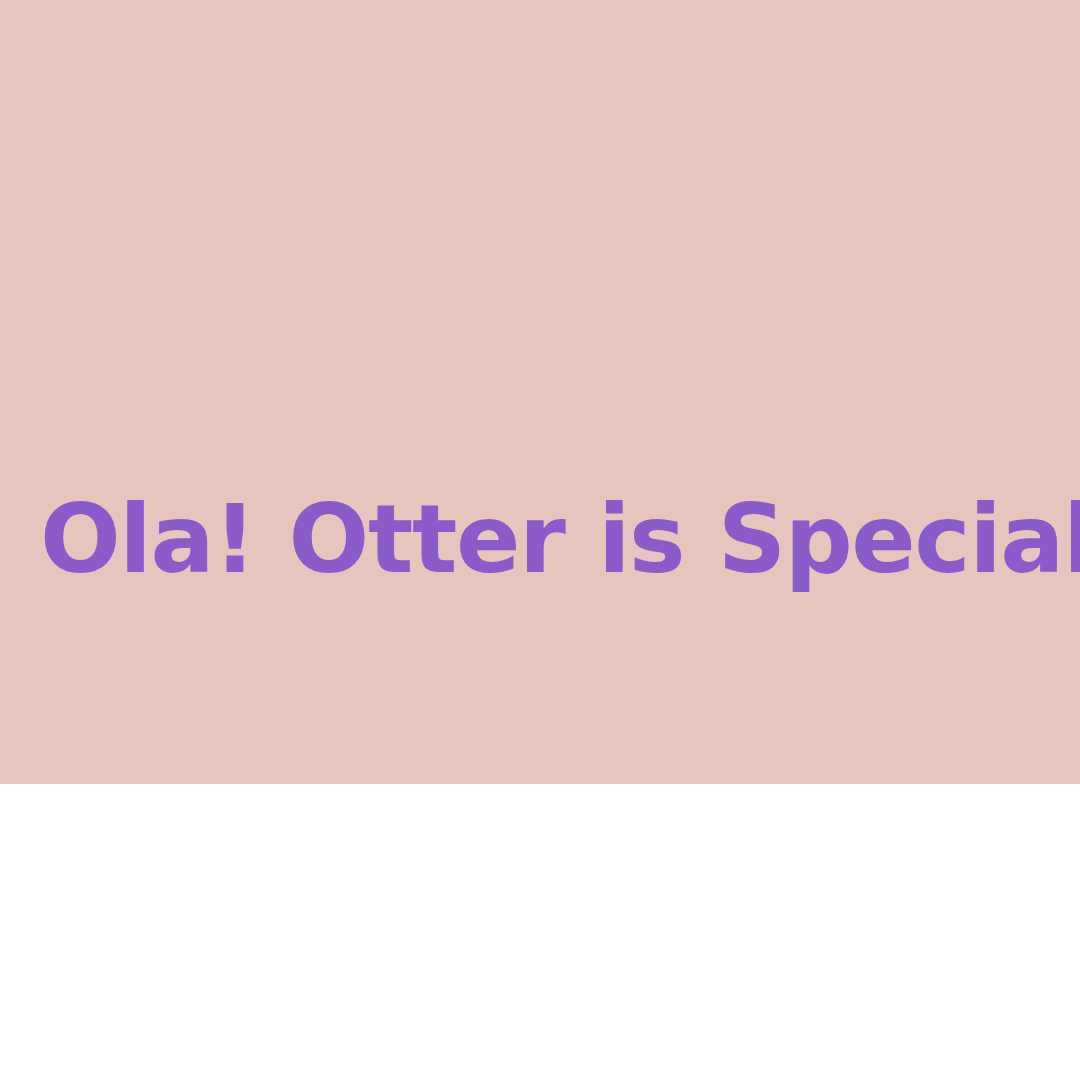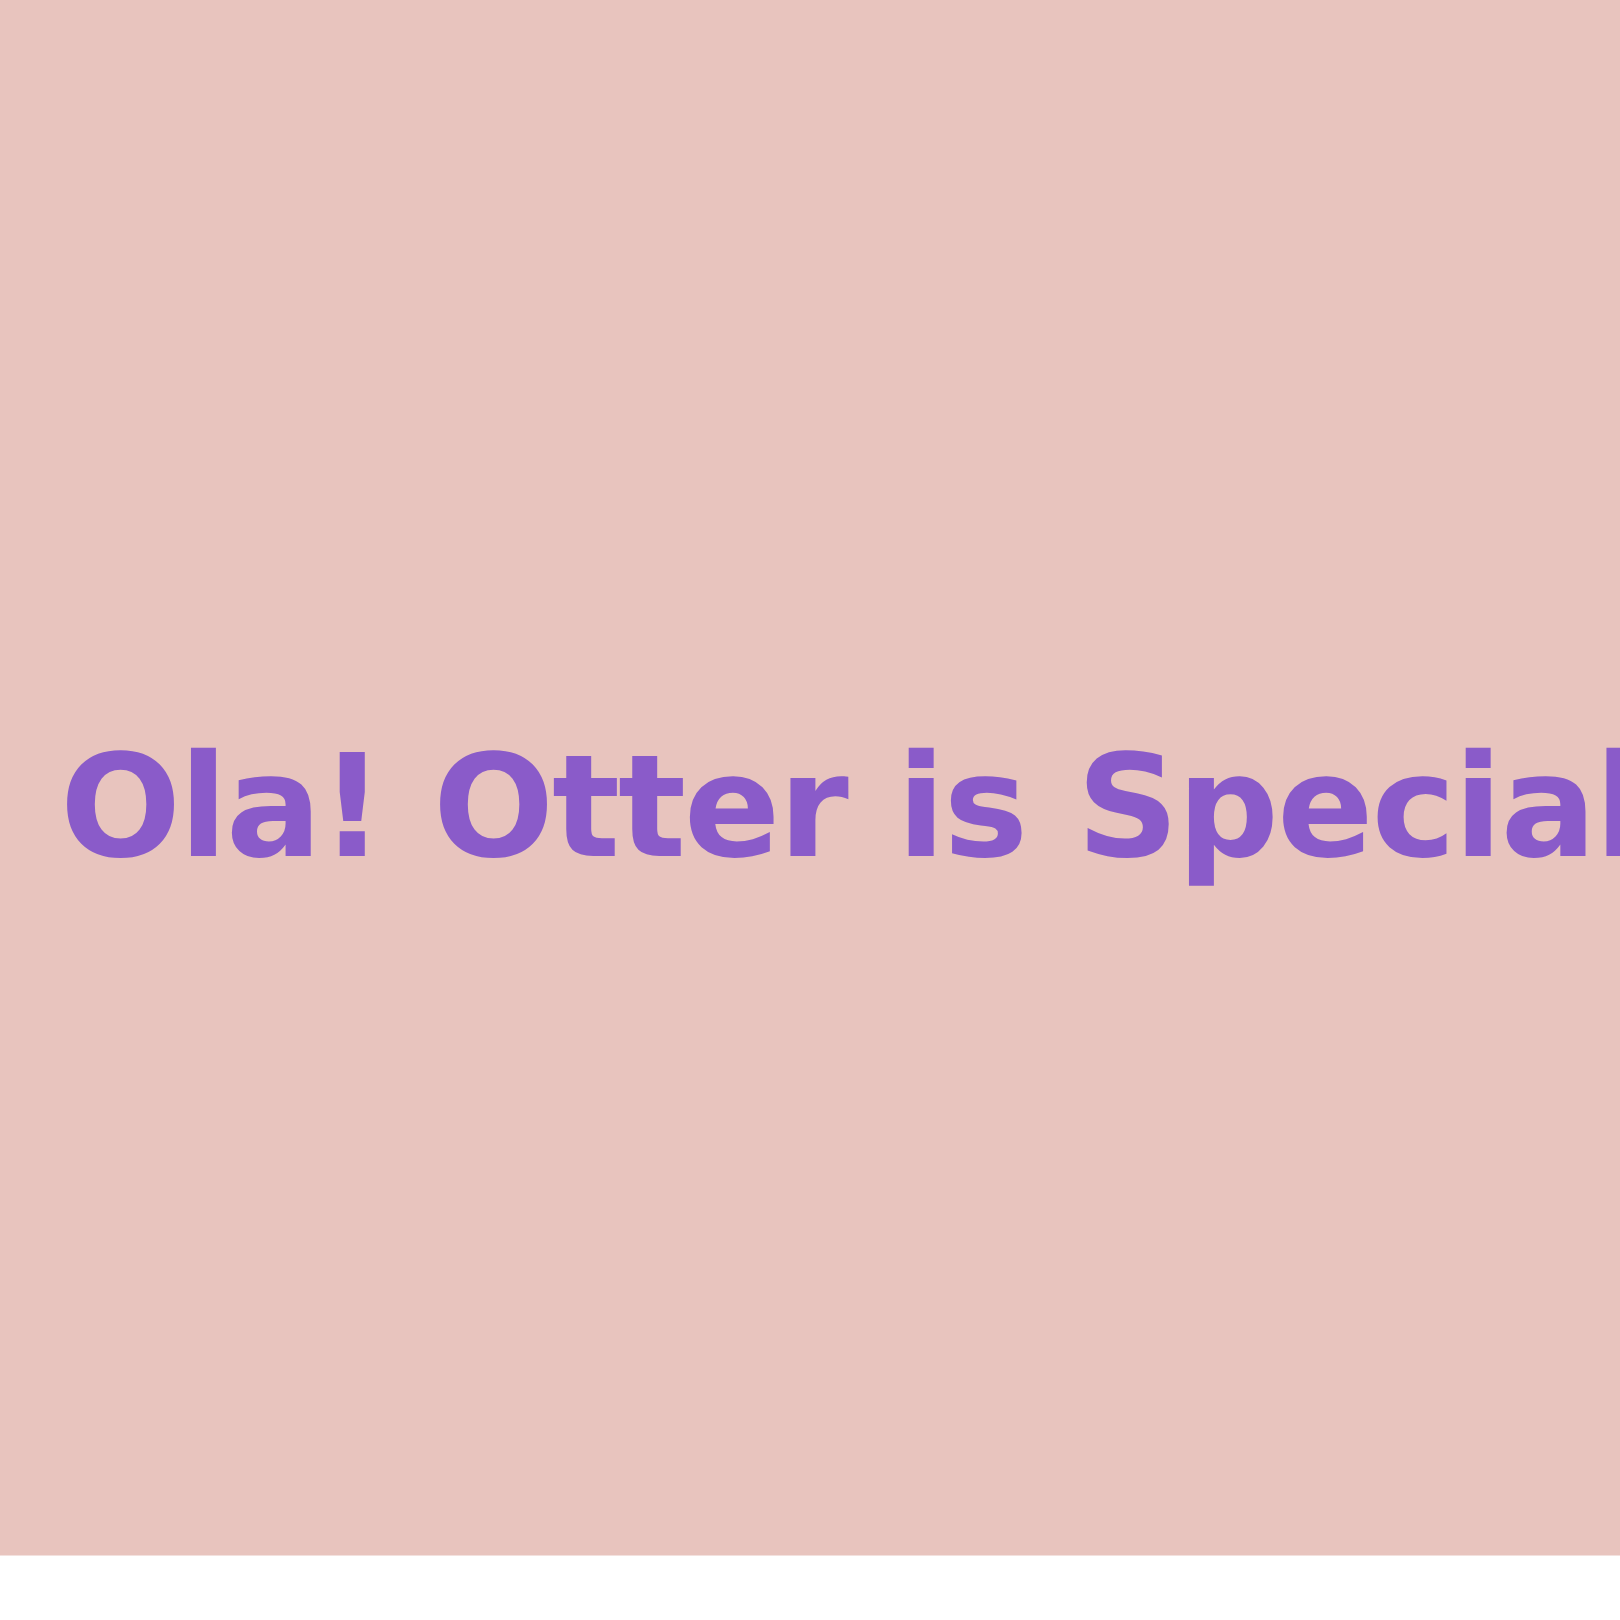--- a/index.html
+++ b/index.html
@@ -13,21 +13,21 @@
 
   body {
     font-family: "DejaVu Sans", "Liberation Sans", sans-serif;
   }
 
   
   .canvas {
     position: relative;
     box-sizing: border-box;
     width: 1080px;
-    height: 1037px;
+    height: 784px;
     background: #E8C4BE;
     display: flex;
     align-items: center;
     justify-content: center;
   }
 
   
   .headline-block {
     position: absolute;
     left: 0;

